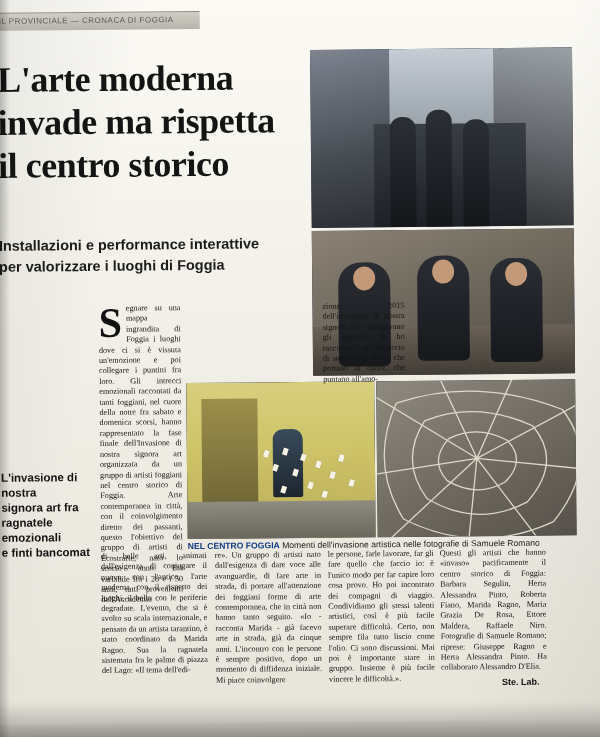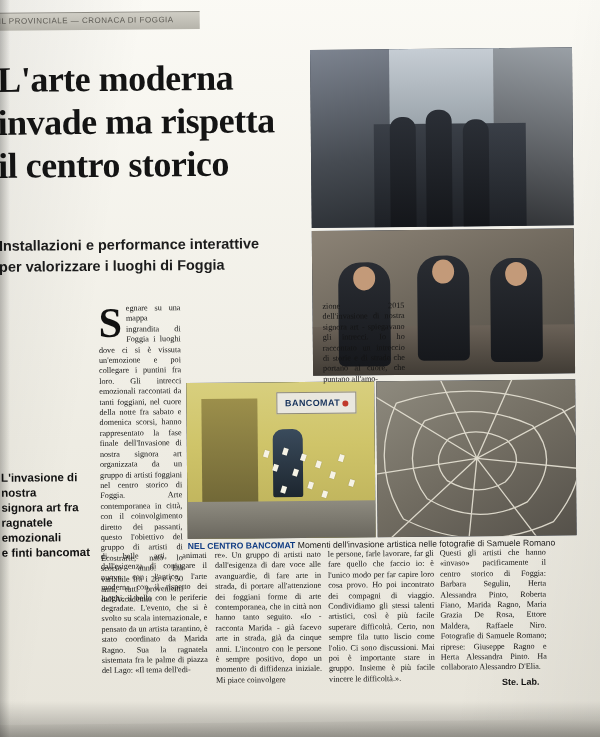--- a/index.html
+++ b/index.html
@@ -325,21 +325,20 @@
             <span class="face"></span>
           </div>
         <div class="w" style="left:68%;bottom:8%">
             <span class="face"></span>
           </div>
       </div>
 
       <div class="photo" id="photo-bancomat">
         <div class="yellow"></div>
         <div class="door"></div>
-        <div class="sign"><span>BANCOMAT</span><span class="dot"></span></div>
         <div class="figure"></div>
         <div class="flakes">
           <i style="left:2%;top:4%"></i>
             <i style="left:20%;top:0%"></i>
             <i style="left:38%;top:10%"></i>
           <i style="left:10%;top:26%"></i>
             <i style="left:30%;top:34%"></i>
             <i style="left:52%;top:22%"></i>
           <i style="left:66%;top:40%"></i>
             <i style="left:44%;top:56%"></i>
@@ -357,21 +356,21 @@
           <g stroke="#e8e4d6" stroke-width="1.3" fill="none" opacity="0.9">
             <path d="M100 78 L-10 10 M100 78 L60 -10 M100 78 L140 -10 M100 78 L215 18 M100 78 L210 90 M100 78 L165 165 M100 78 L90 170 M100 78 L10 160 M100 78 L-15 95"></path>
             <path d="M72 58 Q100 44 130 60 Q150 80 128 102 Q100 118 70 100 Q52 80 72 58"></path>
             <path d="M48 40 Q100 20 156 46 Q186 82 150 122 Q100 148 50 118 Q22 80 48 40"></path>
             <path d="M20 22 Q100 -4 186 30 Q225 82 176 142 Q100 176 26 138 Q-8 82 20 22"></path>
           </g>
         </svg>
       </div>
 
       <div class="photo-caption">
-        <span class="lead">NEL CENTRO BANCOMAT</span>
+        <span class="lead">NEL CENTRO FOGGIA</span>
         <span>Momenti dell'invasione artistica nelle fotografie di Samuele Romano</span>
       </div>
 
       <div class="body-col" id="col1">
         <span class="dropcap">S</span><span>egnare su una mappa ingrandita di Foggia i luoghi dove ci si è vissuta un'emozione e poi collegare i puntini fra loro. Gli intrecci emozionali raccontati da tanti foggiani, nel cuore della notte fra sabato e domenica scorsi, hanno rappresentato la fase finale dell'Invasione di nostra signora art organizzata da un gruppo di artisti foggiani nel centro storico di Foggia. Arte contemporanea in città, con il coinvolgimento diretto dei passanti, questo l'obiettivo del gruppo di artisti di Ecostrarte, nato lo scorso anno. Età variabile fra i 28 e i 50 anni, tutti provenienti dall'Accademia</span>
       </div>
 
       <div class="body-col" id="col3">
         <span>zione 2015 dell'invasione di nostra signora art - spiegavano gli intrecci. Io ho raccontato un intreccio di storie e di strade che portano al cuore, che puntano all'amo-</span>
       </div>

